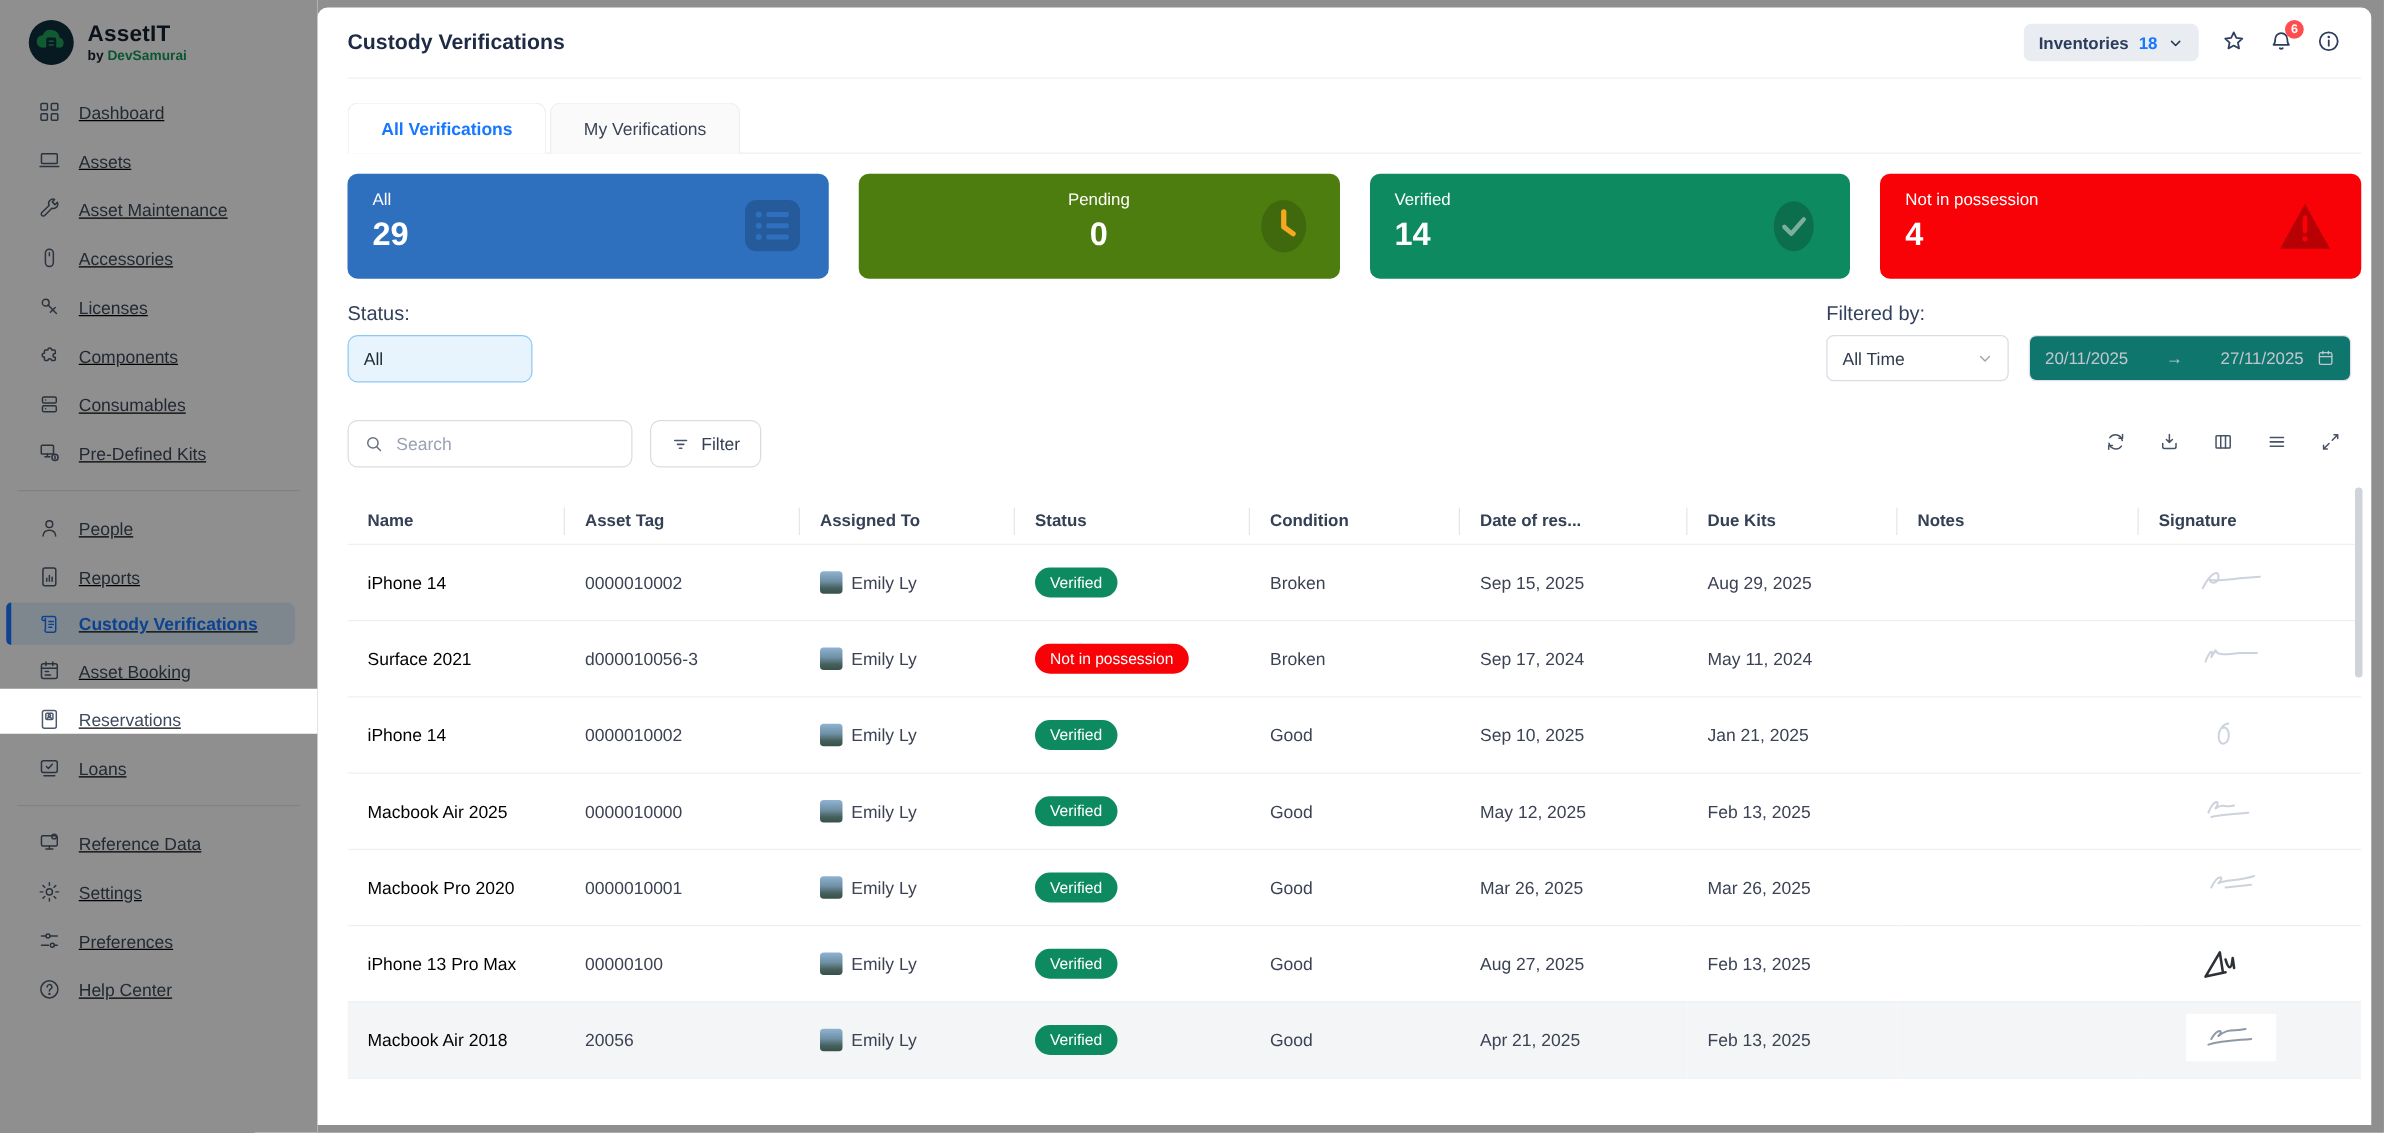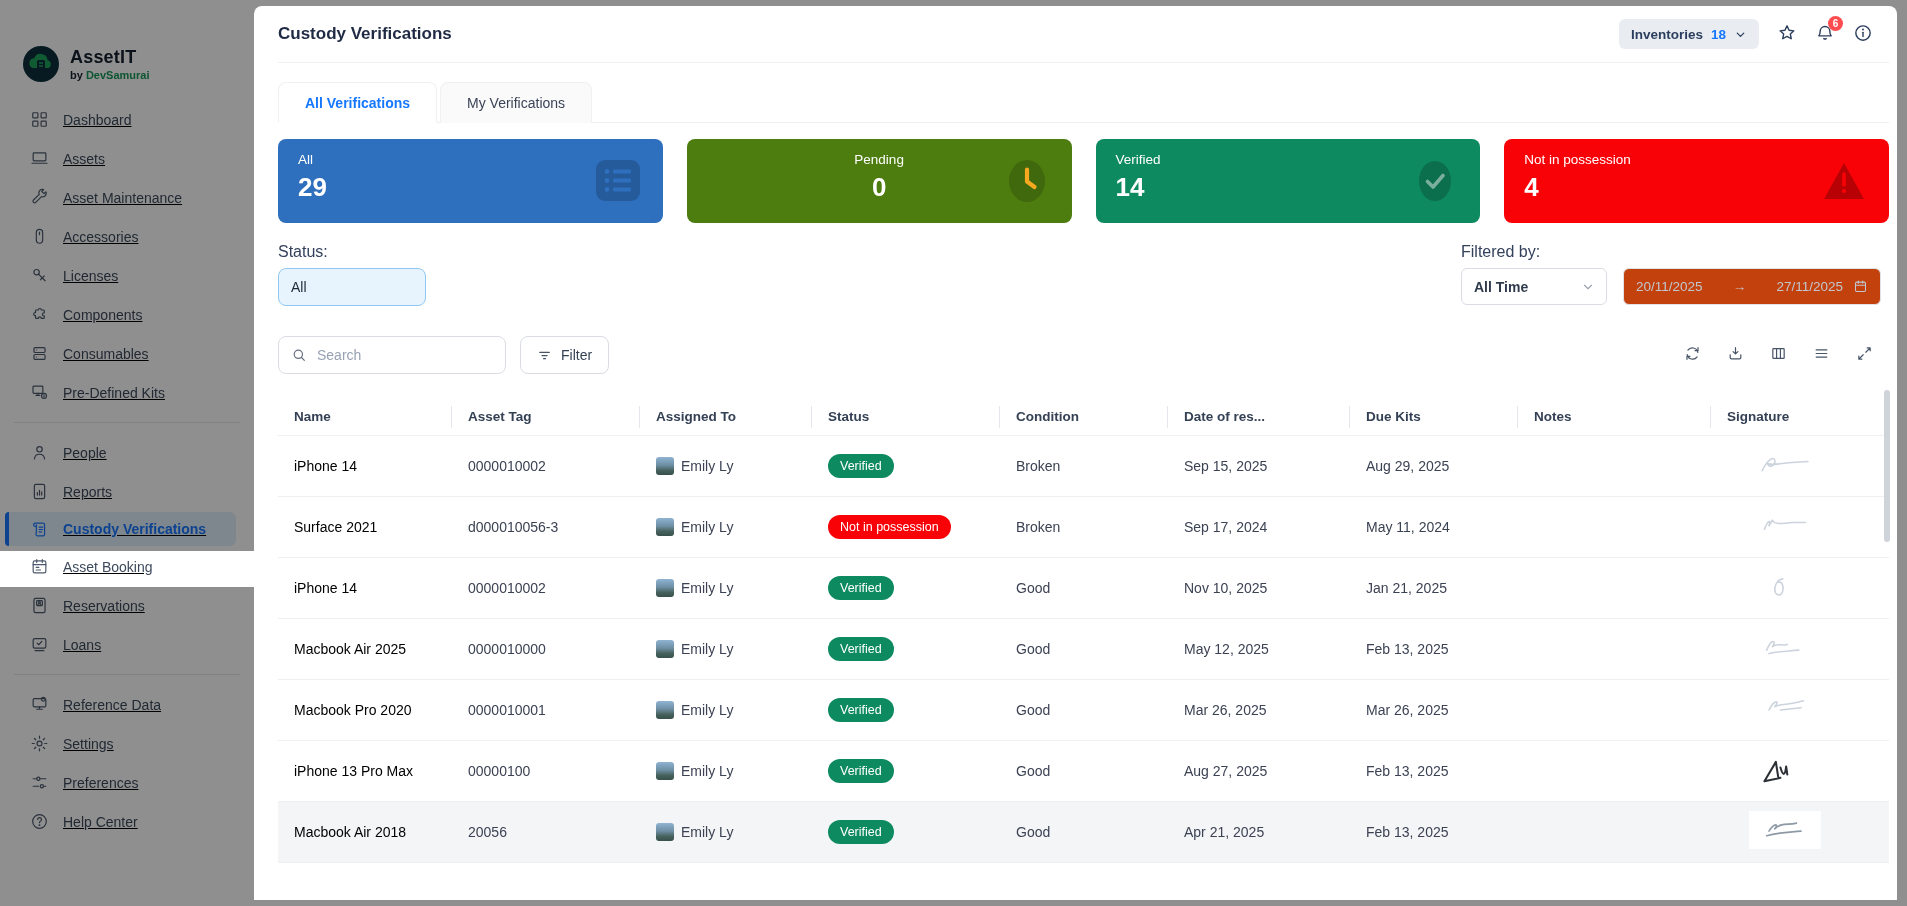--- a/index.html
+++ b/index.html
@@ -2,21 +2,21 @@
 <html><head>
 <meta charset="utf-8">
 <style>
   html,body{margin:0;padding:0;width:1907px;height:906px;overflow:hidden;
     font-family:"Liberation Sans",sans-serif;background:#8f8f8f;}
   *{box-sizing:border-box;}
   .page{position:relative;width:1907px;height:906px;}
 
   
   .sidebar{position:absolute;left:0;top:0;width:254px;height:906px;background:#fff;overflow:hidden;}
-  .logo{display:flex;align-items:center;gap:10px;padding:14px 0 10px 22px;height:64px;margin-top:30px;}
+  .logo{display:flex;align-items:center;gap:10px;padding:14px 0 10px 22px;height:64px;}
   .logo-mark{width:38px;height:38px;flex:0 0 38px;}
   .logo-name{font-size:18px;font-weight:700;color:#15202e;letter-spacing:.2px;}
   .logo-by{font-size:11px;color:#15202e;font-weight:700;margin-top:1px;}
   .logo-by .brand{color:#17995a;}
   nav{display:block;margin-top:6px;text-decoration:underline;}
   .side-item{display:flex;align-items:center;gap:14px;height:39px;padding:0 0 0 30px;
     color:#3d4a5c;font-size:14px;cursor:pointer;position:relative;}
   .side-item .sicon{width:19px;height:19px;flex:0 0 19px;color:#4c596c;display:flex;align-items:center;}
   .side-item svg{width:19px;height:19px;}
   .side-divider{height:1px;background:#e4e7eb;margin:10px 14px;}
@@ -64,23 +64,23 @@
 
   
   .filters-row{display:flex;justify-content:space-between;margin-top:20px;align-items:flex-start;}
   .flabel{font-size:16px;color:#33415c;margin-bottom:7px;}
   .status-select{width:148px;height:38px;background:#e8f4fd;border:1px solid #8ec8f5;border-radius:8px;
     display:flex;align-items:center;padding:0 12px;font-size:14px;color:#1f2937;cursor:pointer;}
   .right-filters{padding-right:8px;}
   .rf-row{display:flex;gap:16px;}
   .time-select{width:146px;height:37px;border:1px solid #d9dde3;border-radius:6px;background:#fff;
     display:flex;align-items:center;justify-content:space-between;padding:0 12px;font-size:14px;
-    font-weight:700;color:#2f3a4c;cursor:pointer;}
+    font-weight:400;color:#2f3a4c;cursor:pointer;}
   .time-select svg{width:12px;height:12px;color:#9aa2af;}
-  .date-range{width:258px;height:37px;border:1px solid #e0e3e8;border-radius:6px;background:#c2410c;
+  .date-range{width:258px;height:37px;border:1px solid #e0e3e8;border-radius:6px;background:#0f766e;
     display:flex;align-items:center;gap:10px;padding:0 12px;font-size:13.5px;color:#c2c7cf;}
   .date-range .arr{color:#c2c7cf;flex:1;text-align:center;}
   .date-range svg{width:15px;height:15px;color:#c2c7cf;}
 
   
   .search-row{display:flex;justify-content:space-between;align-items:center;margin-top:30px;padding-right:16px;}
   .search-row .left{display:flex;gap:14px;}
   .search-box{width:228px;height:38px;border:1px solid #d9dde3;border-radius:8px;display:flex;
     align-items:center;gap:8px;padding:0 12px;}
   .search-box svg{width:16px;height:16px;color:#667085;flex:0 0 16px;}
@@ -546,21 +546,21 @@
               <td><span class="link">iPhone 14</span></td>
               <td><span>0000010002</span></td>
               <td>
                 <span class="assigned">
                   <span class="avatar"></span>
                   <span>Emily Ly</span>
                 </span>
               </td>
               <td><span class="badge" style="background:#0e8a60">Verified</span></td>
               <td><span>Good</span></td>
-              <td><span>Nov 10, 2025</span></td>
+              <td><span>Sep 10, 2025</span></td>
               <td><span>Jan 21, 2025</span></td>
               <td><span></span></td>
               <td class="sigcell">
                 <svg viewBox="0 0 56 28">
                   <path d="M26 6 C18 7 17 21 23 20 C28 19 27 7 22 9" fill="none" stroke="#ccd3dd" stroke-width="1.4" stroke-linecap="round" stroke-linejoin="round"></path>
                 </svg>
               </td>
             </tr>
             <tr>
               <td><span class="link">Macbook Air 2025</span></td>

